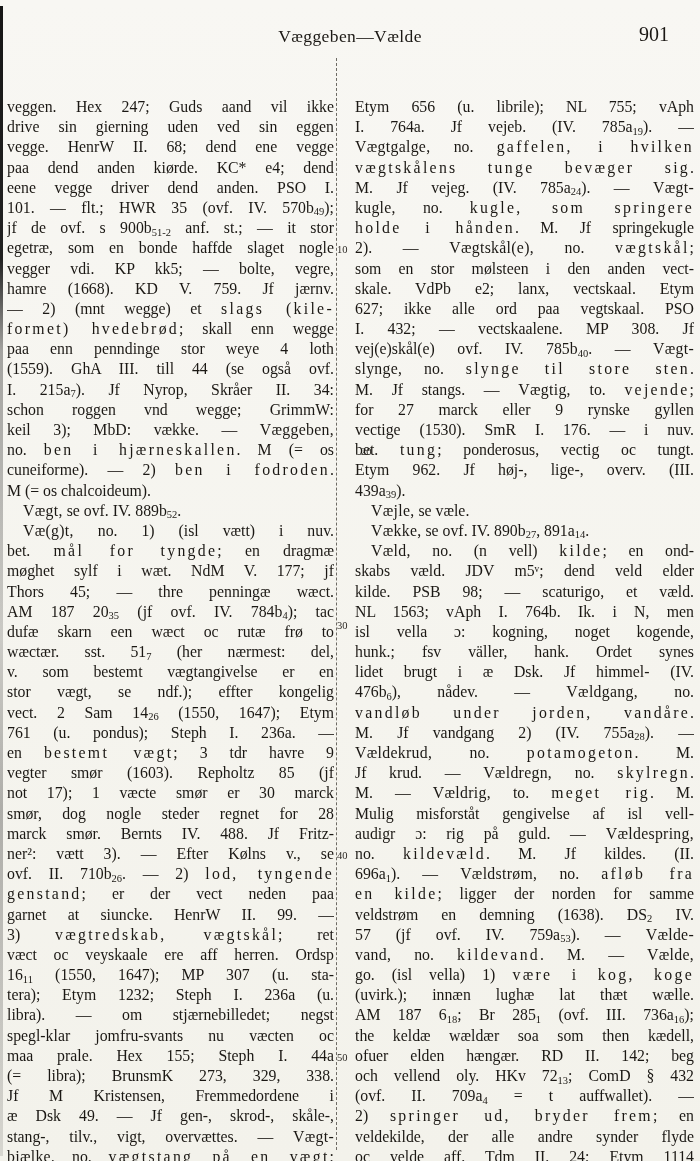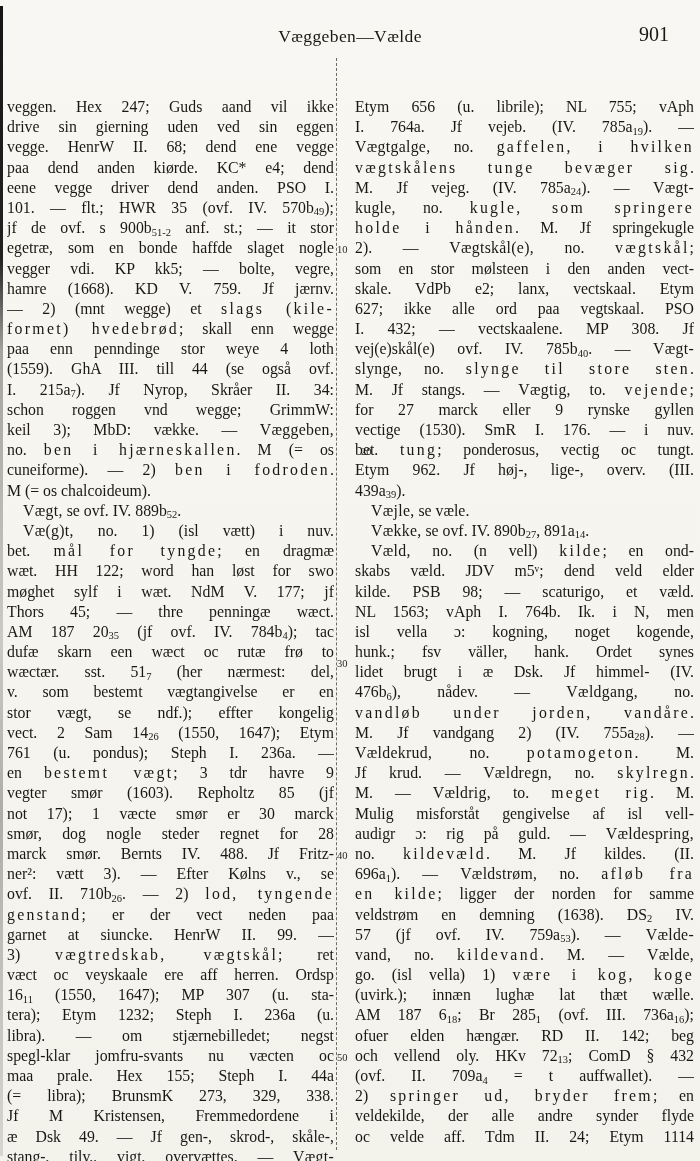--- a/index.html
+++ b/index.html
@@ -71,21 +71,20 @@
       <div class="tline">(1559). GhA III. till 44 (se også ovf.</div>
       <div class="tline">I. 215a<span class="sb">7</span>). Jf Nyrop, Skråer II. 34:</div>
       <div class="tline">schon roggen vnd wegge; GrimmW:</div>
       <div class="tline">keil 3); MbD: vække. — <b>Væggeben,</b></div>
       <div class="tline">no. <span class="sp">ben i hjærneskallen</span>. M (= os</div>
       <div class="tline">cuneiforme). — 2) <span class="sp">ben i fodroden</span>.</div>
       <div class="tline end">M (= os chalcoideum).</div>
       <div class="tline ind end"><b>Vægt,</b> se ovf. IV. 889b<span class="sb">52</span>.</div>
       <div class="tline ind"><b>Væ(g)t,</b> no. 1) (isl vætt) i nuv.</div>
       <div class="tline">bet. <span class="sp">mål for tyngde</span>; en dragmæ</div>
-      <div class="tline">wæt. HH 122; word han løst for swo</div>
       <div class="tline">møghet sylf i wæt. NdM V. 177; jf</div>
       <div class="tline">Thors 45; — thre penningæ wæct.</div>
       <div class="tline">AM 187 20<span class="sb">35</span> (jf ovf. IV. 784b<span class="sb">4</span>); tac</div>
       <div class="tline">dufæ skarn een wæct oc rutæ frø to</div>
       <div class="tline">wæctær. sst. 51<span class="sb">7</span> (her nærmest: del,</div>
       <div class="tline">v. som bestemt vægtangivelse er en</div>
       <div class="tline">stor vægt, se ndf.); effter kongelig</div>
       <div class="tline">vect. 2 Sam 14<span class="sb">26</span> (1550, 1647); Etym</div>
       <div class="tline">761 (u. pondus); Steph I. 236a. —</div>
       <div class="tline">en <span class="sp">bestemt vægt</span>; 3 tdr havre 9</div>
@@ -107,21 +106,21 @@
       <div class="tline">(= libra); BrunsmK 273, 329, 338.</div>
       <div class="tline">Jf M Kristensen, Fremmedordene i</div>
       <div class="tline">æ Dsk 49. — Jf gen-, skrod-, skåle-,</div>
       <div class="tline">stang-, tilv., vigt, overvættes. — <b>Vægt-</b></div>
       <div class="tline"><b>bjælke,</b> no. <span class="sp">vægtstang på en vægt</span>;</div>
     </div>
   <div class="rule"></div>
   <div class="gutter">
       <div class="gnum" style="top: 243.8px;">10</div>
       <div class="gnum" style="top: 445.8px; margin-left: 24px;">20</div>
-      <div class="gnum" style="top: 658px;">30</div>
+      <div class="gnum" style="top: 620px;">30</div>
       <div class="gnum" style="top: 849.8px;">40</div>
       <div class="gnum" style="top: 1051.8px;">50</div>
     </div>
   <div class="col right">
       <div class="tline">Etym 656 (u. librile); NL 755; vAph</div>
       <div class="tline">I. 764a. Jf vejeb. (IV. 785a<span class="sb">19</span>). —</div>
       <div class="tline"><b>Vægtgalge,</b> no. <span class="sp">gaffelen, i hvilken</span></div>
       <div class="tline"><span class="sp">vægtskålens tunge bevæger sig</span>.</div>
       <div class="tline">M. Jf vejeg. (IV. 785a<span class="sb">24</span>). — <b>Vægt-</b></div>
       <div class="tline"><b>kugle,</b> no. <span class="sp">kugle, som springere</span></div>
@@ -158,20 +157,21 @@
       <div class="tline">audigr ɔ: rig på guld. — <b>Vældespring,</b></div>
       <div class="tline">no. <span class="sp">kildevæld</span>. M. Jf kildes. (II.</div>
       <div class="tline">696a<span class="sb">1</span>). — <b>Vældstrøm,</b> no. <span class="sp">afløb fra</span></div>
       <div class="tline"><span class="sp">en kilde</span>; ligger der norden for samme</div>
       <div class="tline">veldstrøm en demning (1638). DS<span class="sb">2</span> IV.</div>
       <div class="tline">57 (jf ovf. IV. 759a<span class="sb">53</span>). — <b>Vælde-</b></div>
       <div class="tline"><b>vand,</b> no. <span class="sp">kildevand</span>. M. — <b>Vælde,</b></div>
       <div class="tline">go. (isl vella) 1) <span class="sp">være i kog, koge</span></div>
       <div class="tline">(uvirk.); innæn lughæ lat thæt wælle.</div>
       <div class="tline">AM 187 6<span class="sb">18</span>; Br 285<span class="sb">1</span> (ovf. III. 736a<span class="sb">16</span>);</div>
+      <div class="tline">the keldæ wældær soa som then kædell,</div>
       <div class="tline">ofuer elden hængær. RD II. 142; beg</div>
       <div class="tline">och vellend oly. HKv 72<span class="sb">13</span>; ComD § 432</div>
       <div class="tline">(ovf. II. 709a<span class="sb">4</span> = t auffwallet). —</div>
       <div class="tline">2) <span class="sp">springer ud, bryder frem</span>; en</div>
       <div class="tline">veldekilde, der alle andre synder flyde</div>
       <div class="tline">oc velde aff. Tdm II. 24; Etym 1114</div>
     </div>
 </div>
 
 </body></html>

